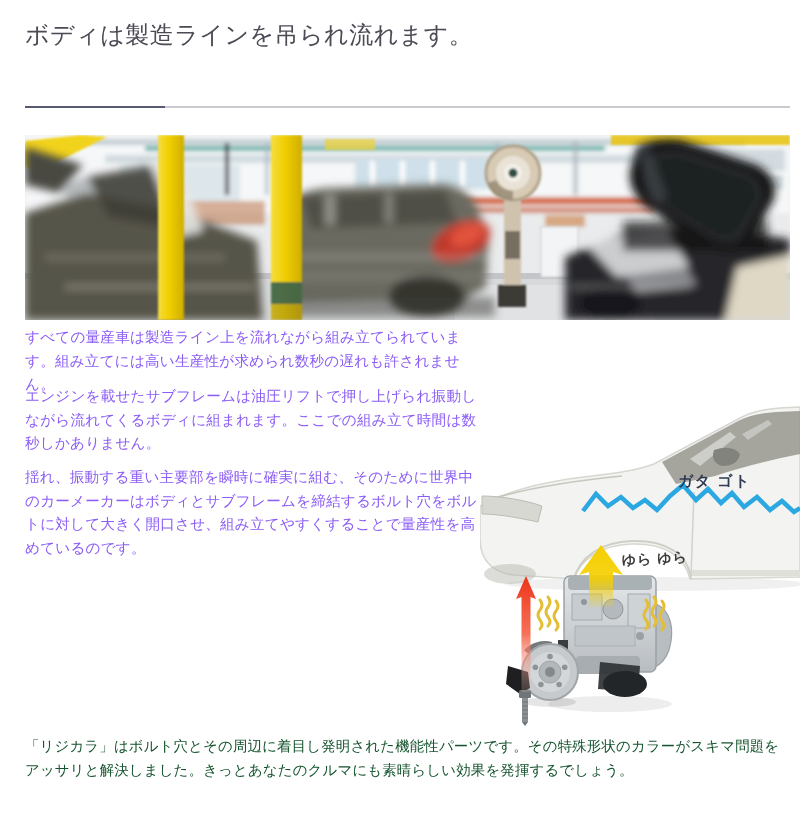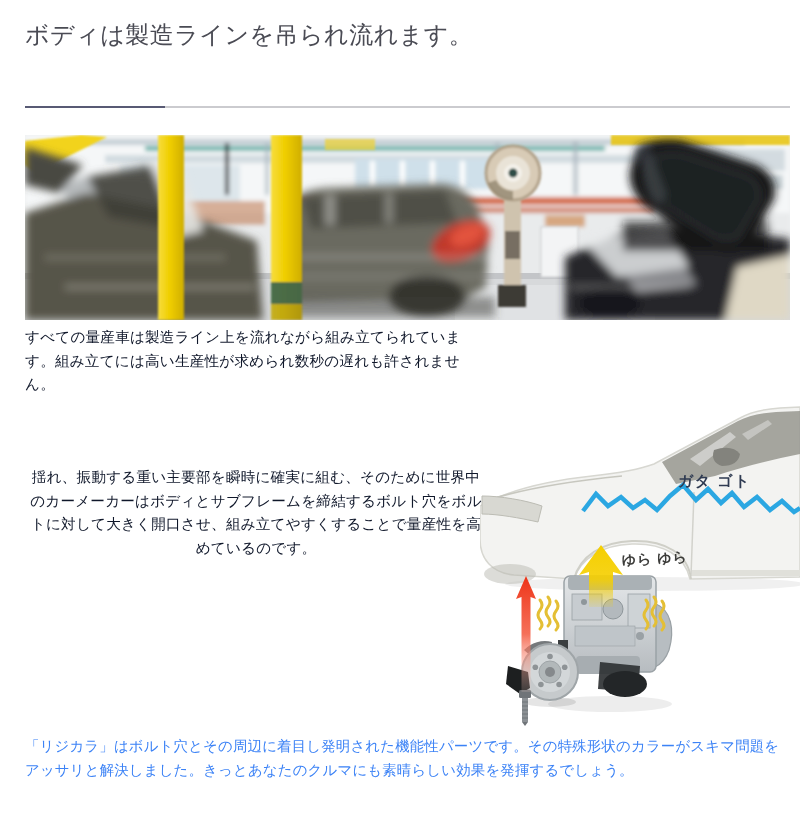--- a/index.html
+++ b/index.html
@@ -18,31 +18,31 @@
     position:absolute; left:25px; top:106px; width:765px; height:2px;
     background:#cbcbcf;
   }
   .title-rule .accent {
     position:absolute; left:0; top:0; width:140px; height:2px;
     background:#585a74; display:block;
   }
   .photo { position:absolute; left:25px; top:135px; display:block; }
   .para {
     position:absolute; left:25px; width:462px; margin:0;
-    font-size:14.6px; line-height:23.5px; color:#0f172a;
+    font-size:14.6px; line-height:23.5px; color:#8b5cf6;
     letter-spacing:0.2px; text-align:left;
   }
   #para-1 { top:326px; }
   #para-2 { top:385px; }
-  #para-3 { top:466px;text-align:center; }
+  #para-3 { top:466px; }
   #para-4 { top:576px; }
   .illus { position:absolute; left:480px; top:404px; display:block; }
   .closing {
     position:absolute; left:25px; top:734px; width:757px; margin:0;
-    font-size:14.4px; line-height:24px; color:#3b82f6; letter-spacing:0.2px;
+    font-size:14.4px; line-height:24px; color:#14532d; letter-spacing:0.2px;
   }
   svg text { font-family:"Liberation Sans","DejaVu Sans",sans-serif; }
 </style>
 </head>
 <body>
 
 <div class="page">
 
   <h1 class="headline">
     <span>ボディは製造ラインを吊られ流れます。</span>
@@ -161,20 +161,21 @@
       <path d="M612,12 Q628,2 656,5 L732,30 Q754,42 749,64 L721,114 Q700,124 679,109 L620,71 Q603,55 605,36 Z" fill="#121214"></path>
       <path d="M625,24 Q638,16 658,19 L722,40 Q738,50 734,66 L713,102 Q698,109 684,99 L632,66 Q620,54 621,40 Z" fill="#1f2124" stroke="#3a3d42" stroke-width="2"></path>
       <polygon points="612,16 623,10 642,62 630,69" fill="#4a4e54" opacity="0.6"></polygon>
       <ellipse cx="585" cy="168" rx="31" ry="16" fill="#18181a"></ellipse>
       <path d="M712,132 L765,120 L765,185 L700,185 Z" fill="#e9e1cd" opacity="0.95"></path>
       <rect x="545" y="150" width="120" height="4" fill="#ffffff" opacity="0.25"></rect>
     </g>
   </svg>
 
   <p class="para" id="para-1">すべての量産車は製造ライン上を流れながら組み立てられています。組み立てには高い生産性が求められ数秒の遅れも許されません。</p>
+  <p class="para" id="para-2">エンジンを載せたサブフレームは油圧リフトで押し上げられ振動しながら流れてくるボディに組まれます。ここでの組み立て時間は数秒しかありません。</p>
   <p class="para" id="para-3">揺れ、振動する重い主要部を瞬時に確実に組む、そのために世界中のカーメーカーはボディとサブフレームを締結するボルト穴をボルトに対して大きく開口させ、組み立てやすくすることで量産性を高めているのです。</p>
 
   <svg class="illus" width="320" height="325" viewBox="0 0 320 325">
     <defs>
       <linearGradient id="redG" x1="0" y1="0" x2="0" y2="1">
         <stop offset="0" stop-color="#ee3317" stop-opacity="1"></stop>
         <stop offset="0.5" stop-color="#f3573c" stop-opacity="0.85"></stop>
         <stop offset="1" stop-color="#ffd9d0" stop-opacity="0.15"></stop>
       </linearGradient>
       <linearGradient id="yelG" x1="0" y1="0" x2="0" y2="1">

